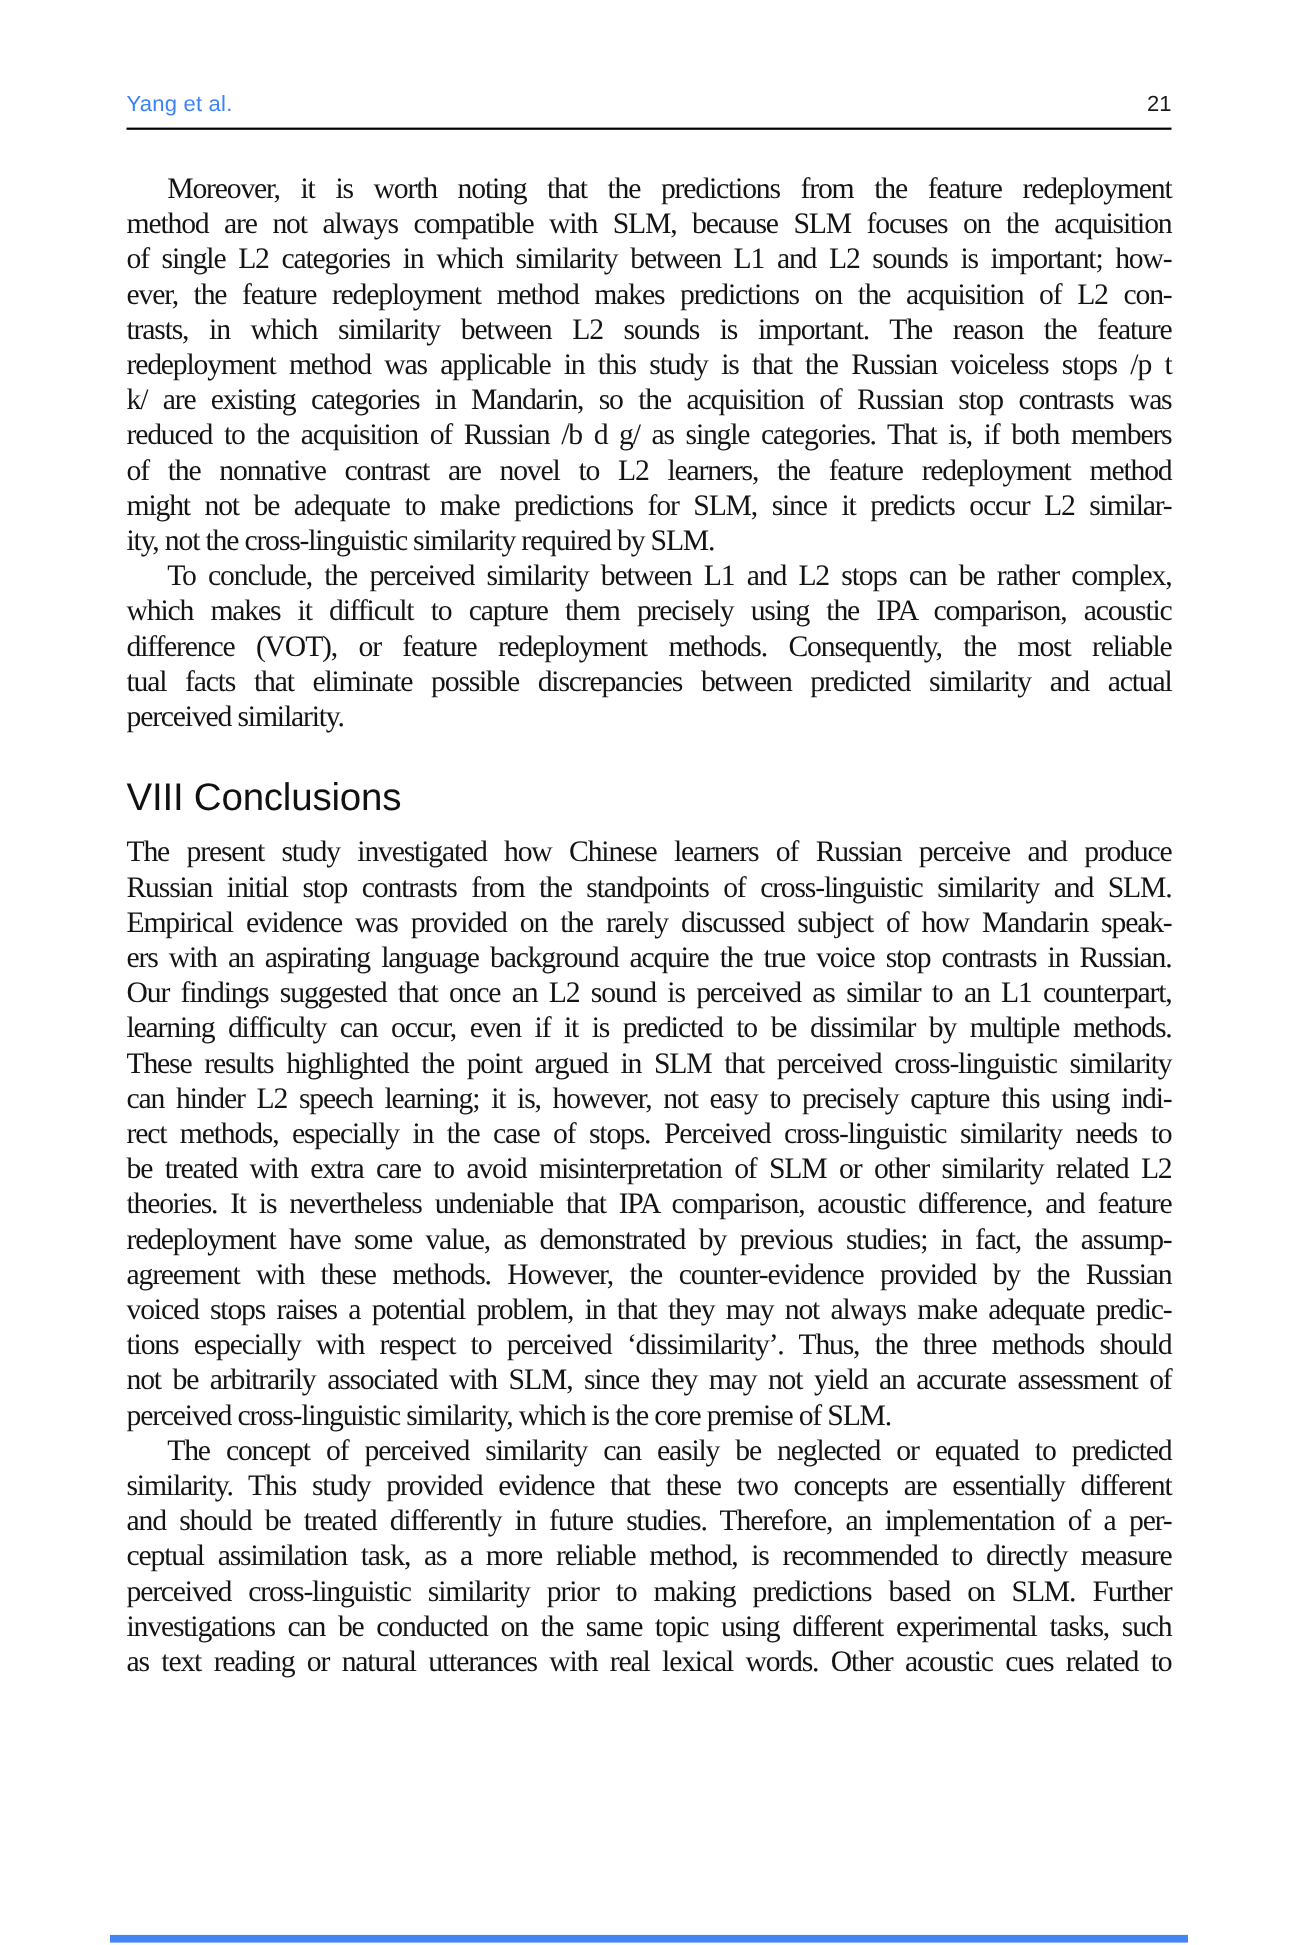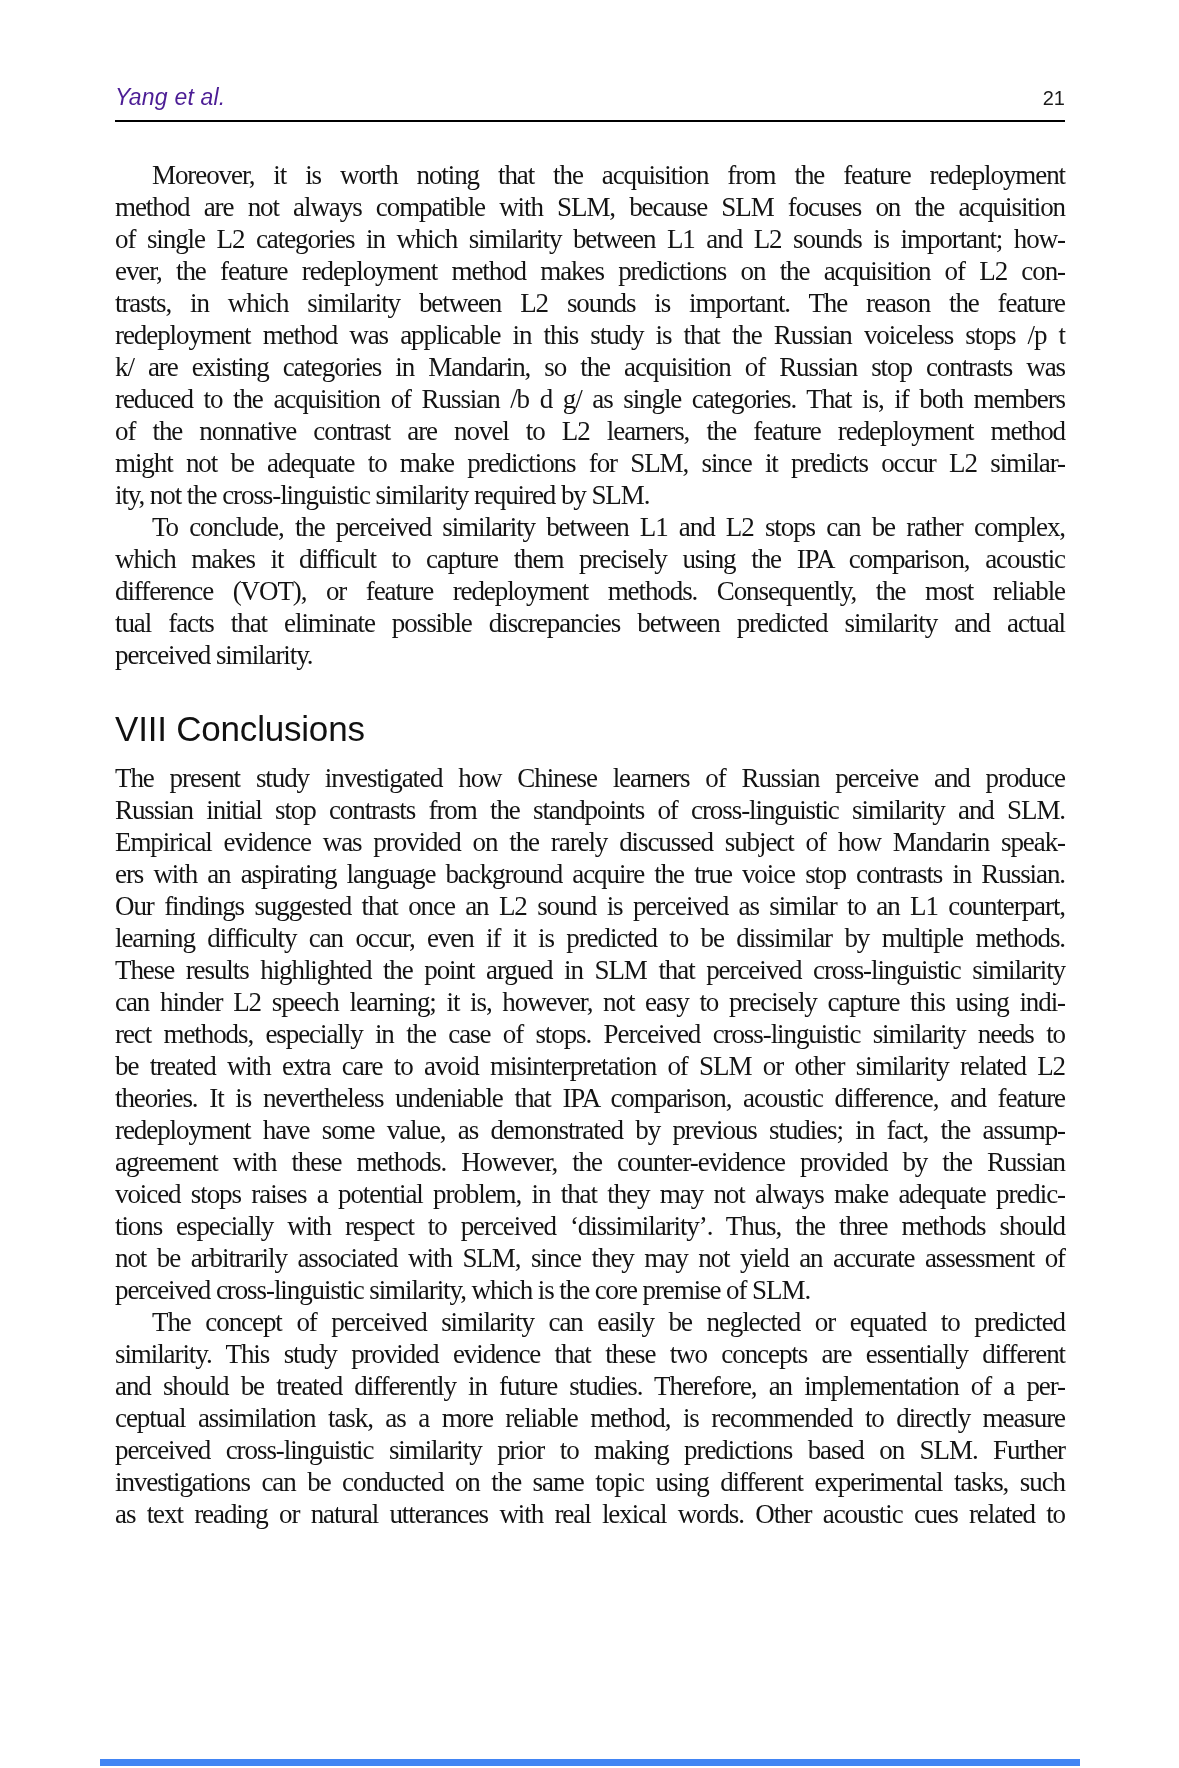--- a/index.html
+++ b/index.html
@@ -20,24 +20,23 @@
   }
   
   .running-header {
     padding-top: 84px;
     display: flex;
     justify-content: space-between;
     align-items: baseline;
     font-family: "Liberation Sans", sans-serif;
   }
   .running-head {
-    font-style: italic;
-    font-size: 23px;
+    font-size: 20px;
     letter-spacing: 0.2px;
-    color: #4c1d95;
+    color: #3b82f6;
   }
   .page-number {
     font-size: 20px;
     color: #1a1a1a;
   }
   .header-rule {
     margin-top: 9px;
     height: 2px;
     background: #000000;
   }
@@ -85,21 +84,21 @@
 
     <div class="running-header">
       <span class="running-head">Yang et al.</span>
       <span class="page-number">21</span>
     </div>
     <div class="header-rule"></div>
 
     <div class="body-text">
       <div>
           <div class="para indent">
-            <div class="line">Moreover, it is worth noting that the acquisition from the feature redeployment</div>
+            <div class="line">Moreover, it is worth noting that the predictions from the feature redeployment</div>
             <div class="line">method are not always compatible with SLM, because SLM focuses on the acquisition</div>
             <div class="line">of single L2 categories in which similarity between L1 and L2 sounds is important; how-</div>
             <div class="line">ever, the feature redeployment method makes predictions on the acquisition of L2 con-</div>
             <div class="line">trasts, in which similarity between L2 sounds is important. The reason the feature</div>
             <div class="line">redeployment method was applicable in this study is that the Russian voiceless stops /p t</div>
             <div class="line">k/ are existing categories in Mandarin, so the acquisition of Russian stop contrasts was</div>
             <div class="line">reduced to the acquisition of Russian /b d g/ as single categories. That is, if both members</div>
             <div class="line">of the nonnative contrast are novel to L2 learners, the feature redeployment method</div>
             <div class="line">might not be adequate to make predictions for SLM, since it predicts occur L2 similar-</div>
             <div class="line last">ity, not the cross-linguistic similarity required by SLM.</div>

